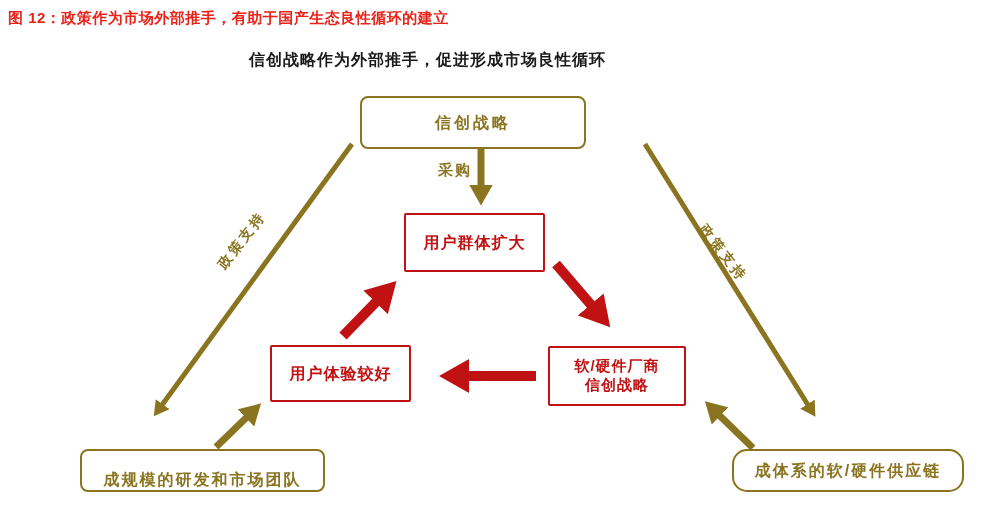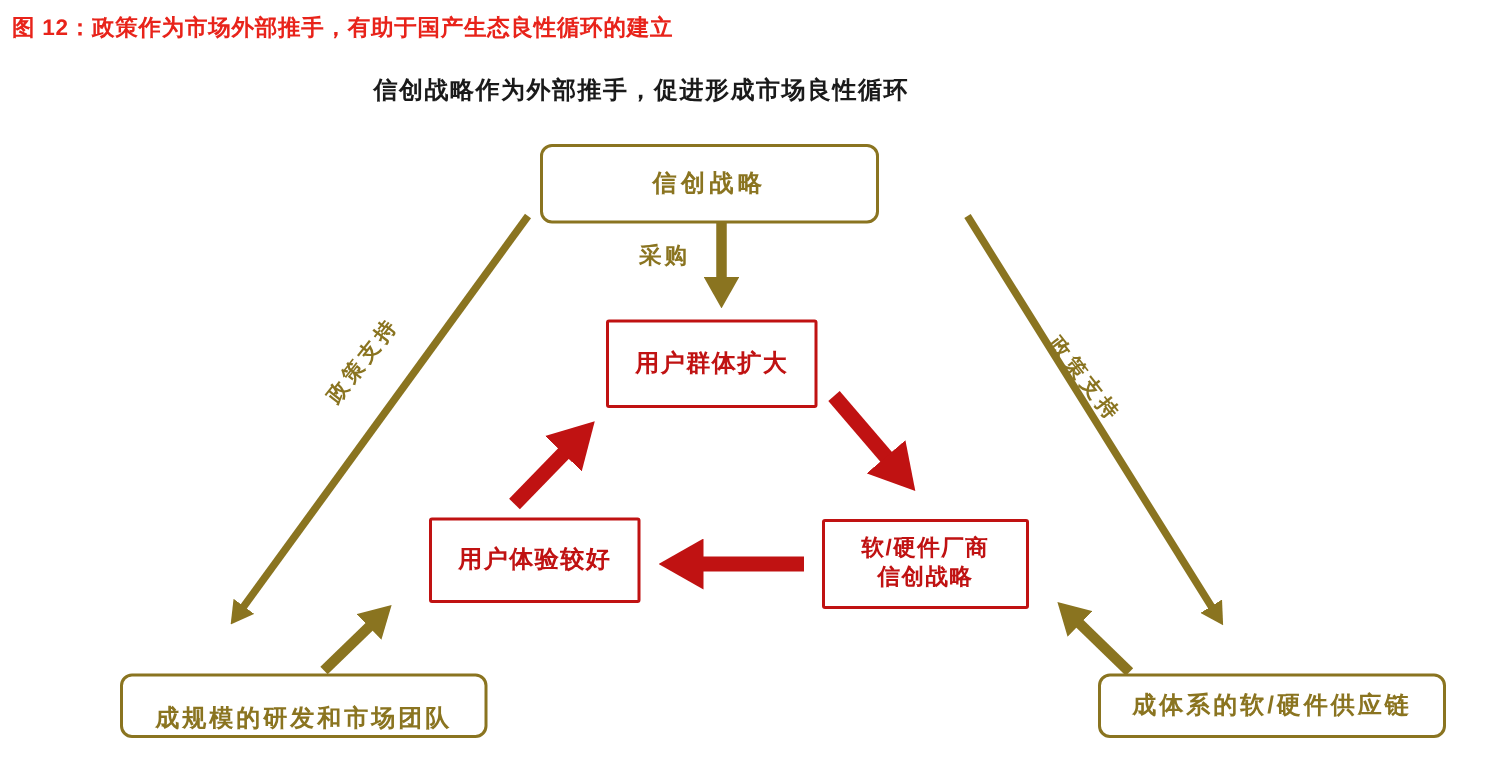--- a/index.html
+++ b/index.html
@@ -32,26 +32,26 @@
   .head-red{fill:var(--red);}
   .box{
     position:absolute;display:flex;align-items:center;justify-content:center;
     flex-direction:column;background:var(--bg);box-sizing:border-box;
     font-weight:bold;text-align:center;line-height:1.25;
   }
   .gold-box{border:2px solid var(--gold);border-radius:8px;color:var(--gold);font-size:16px;letter-spacing:2px;}
   .red-box{border:2.5px solid var(--red);border-radius:2px;color:var(--red);font-size:16px;letter-spacing:1px;}
   .b-strategy{left:360px;top:96px;width:226px;height:53px;letter-spacing:3px;}
   .b-growth{left:404px;top:213px;width:141px;height:59px;}
-  .b-exp{left:286px;top:345px;width:141px;height:57px;}
+  .b-exp{left:270px;top:345px;width:141px;height:57px;}
   .b-vendor{left:548px;top:346px;width:138px;height:60px;font-size:15px;text-align:center;}
   .b-team{left:80px;top:449px;width:245px;height:43px;justify-content:flex-end;}
-  .b-supply{left:732px;top:449px;width:232px;height:43px;}
+  .b-supply{left:732px;top:449px;width:232px;height:43px;border-radius:15px;}
   .lbl{position:absolute;font-weight:bold;white-space:nowrap;}
-  .lbl-proc{left:414px;top:161px;width:58px;text-align:center;font-size:15px;color:var(--gold);letter-spacing:2px;}
+  .lbl-proc{left:414px;top:161px;width:58px;text-align:right;font-size:15px;color:var(--gold);letter-spacing:2px;}
   .lbl-cycle{left:425px;top:303px;width:122px;text-align:center;font-size:16px;color:var(--red);letter-spacing:2px;}
   .lbl-policy{width:110px;height:20px;text-align:center;font-size:14px;color:var(--gold);letter-spacing:3px;}
   .lbl-policy.left{left:188px;top:231px;transform:rotate(-52deg);}
   .lbl-policy.right{left:667px;top:244px;transform:rotate(52deg);}
 </style>
 </head>
 <body>
 
 <div class="stage">
 

